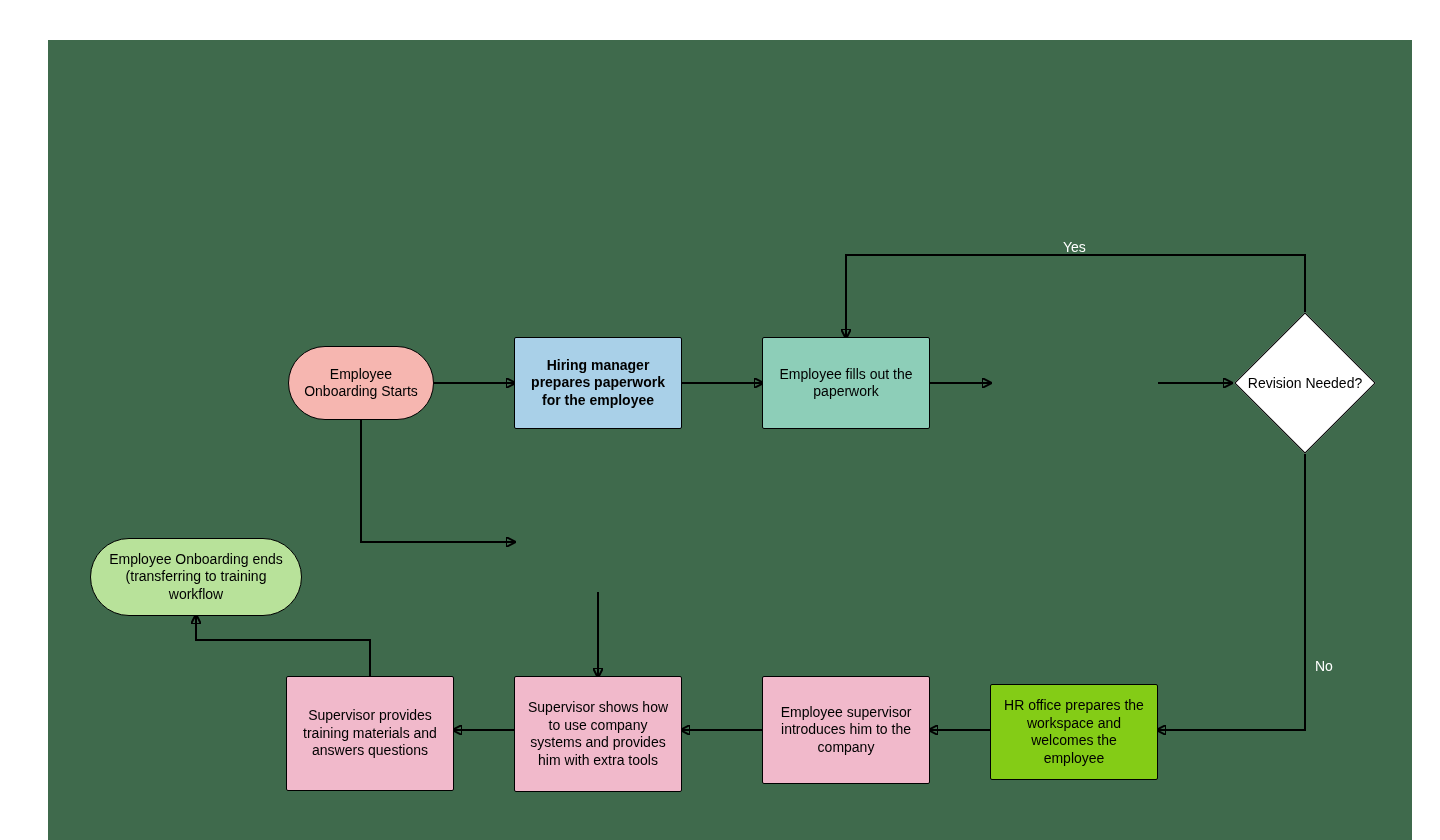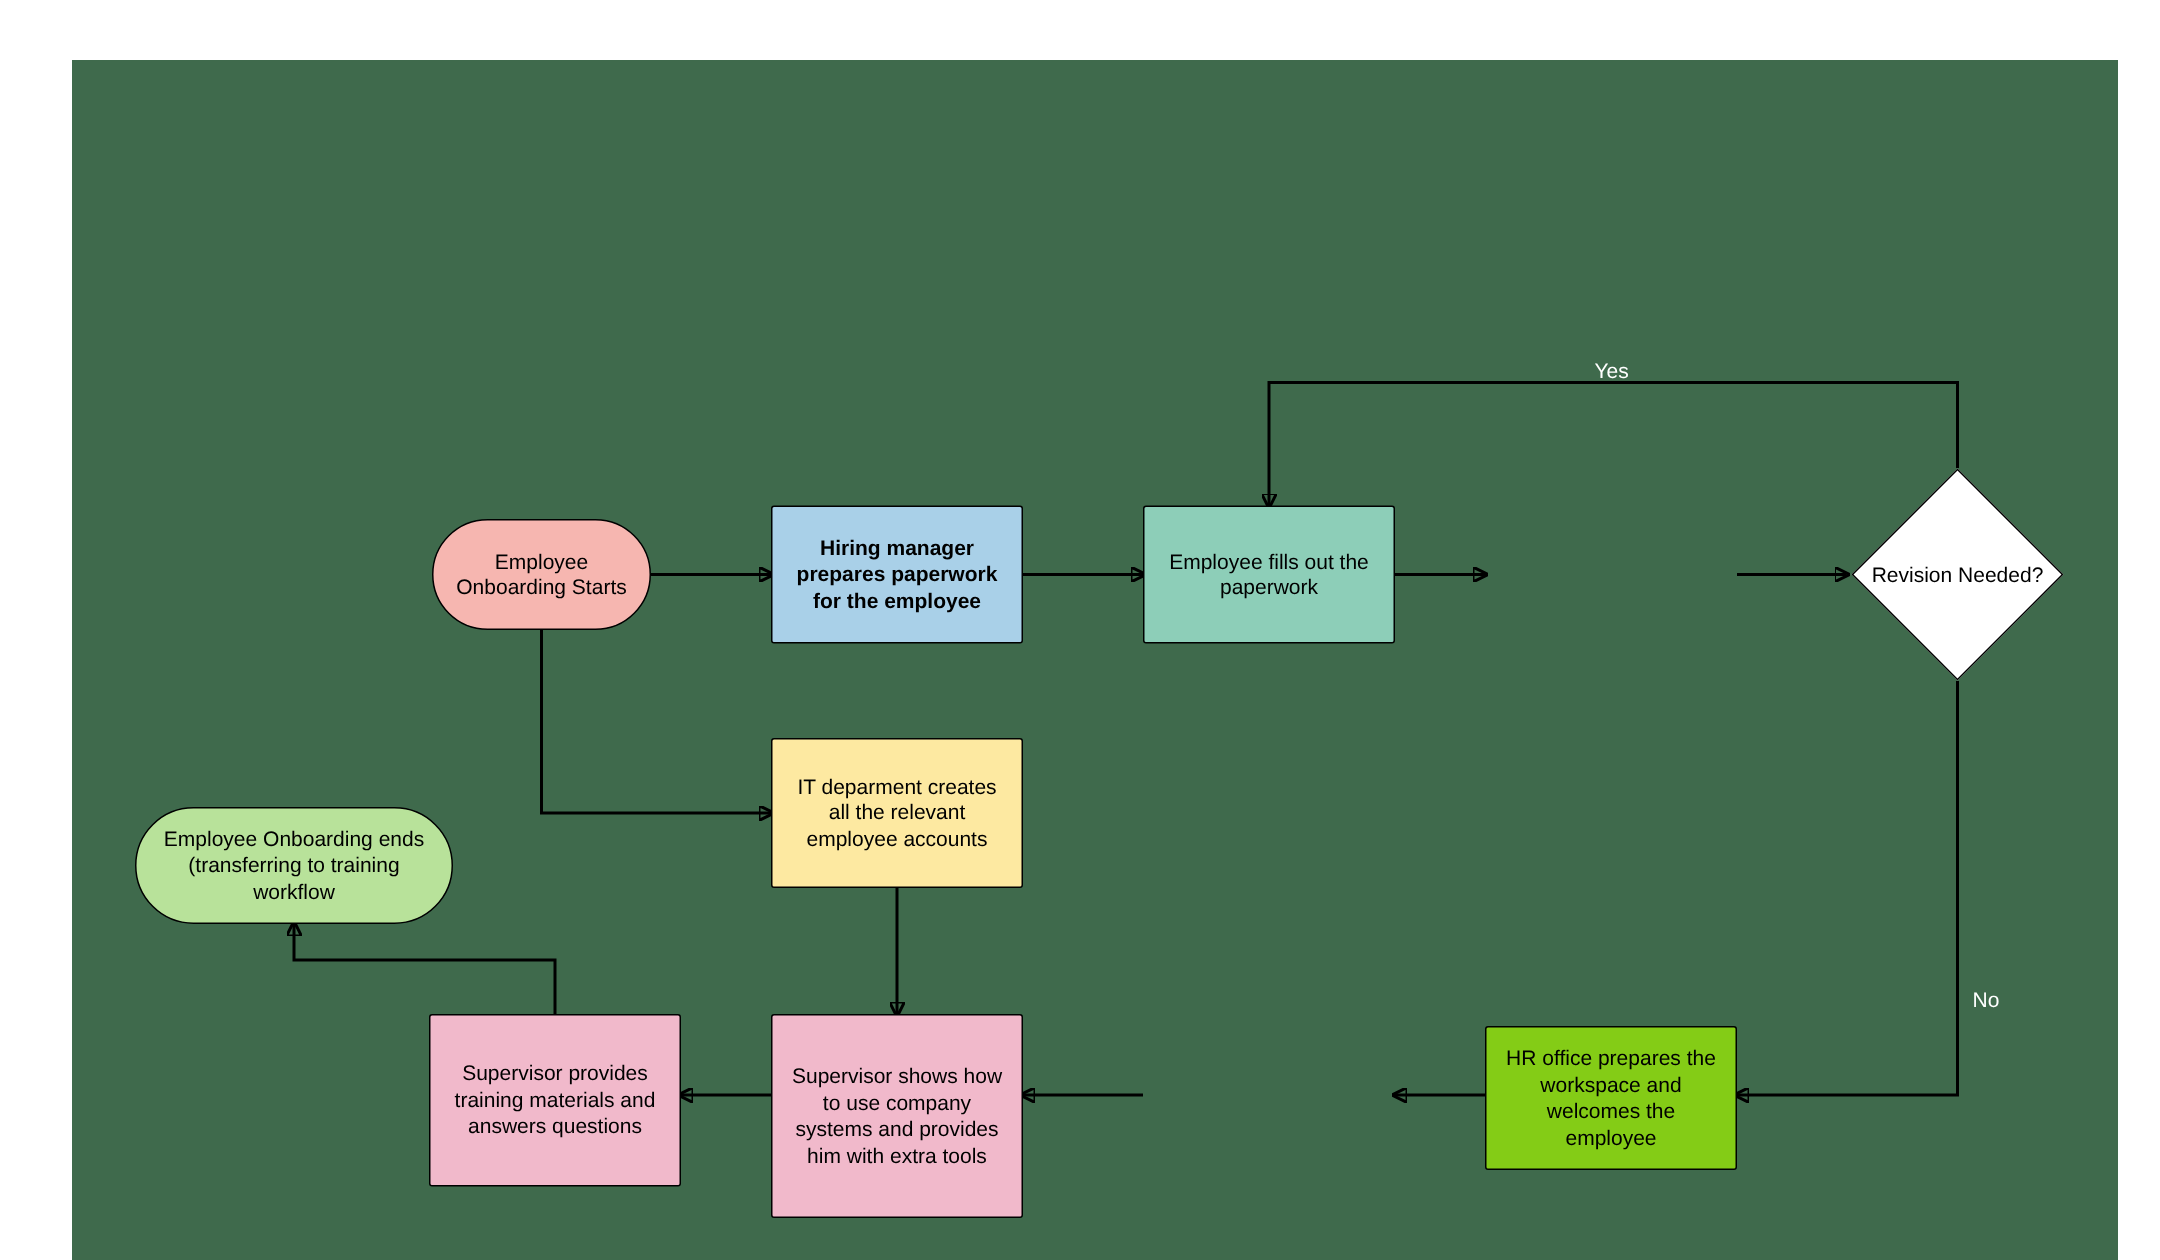--- a/index.html
+++ b/index.html
@@ -115,34 +115,34 @@
   <div class="node" style="left:714px; top:297px; width:168px; height:92px; background:#8dceb8;">
     <span>Employee fills out the paperwork</span>
   </div>
 
 
   <div class="diamond" style="left:1207px; top:293px; width:100px; height:100px; background:#ffffff;"></div>
   <div class="diamond-label" style="left:1187px; top:313px; width:140px; height:60px;">
     <span>Revision Needed?</span>
   </div>
 
-  <div class="node" style="left:466px; top:452px; width:168px; height:100px; background:#fde9a1;">
-    <span>IT deparment creates all the relevant employee accounts</span>
-  </div>
 
   <div class="node terminator" style="left:42px; top:498px; width:212px; height:78px; background:#b8e29a;">
     <span>Employee Onboarding ends (transferring to training workflow</span>
   </div>
 
   <div class="node" style="left:942px; top:644px; width:168px; height:96px; background:#84cc16;">
     <span>HR office prepares the workspace and welcomes the employee</span>
   </div>
 
+  <div class="node" style="left:714px; top:636px; width:168px; height:108px; background:#f1b9cb;">
+    <span>Employee supervisor introduces him to the company</span>
+  </div>
 
-  <div class="node" style="left:466px; top:636px; width:168px; height:136px; background:#f1b9cb;">
+  <div class="node" style="left:466px; top:636px; width:168px; height:116px; background:#f1b9cb;">
     <span>Supervisor shows how to use company systems and provides him with extra tools</span>
   </div>
 
   <div class="node" style="left:238px; top:636px; width:168px; height:115px; background:#f1b9cb;">
     <span>Supervisor provides training materials and answers questions</span>
   </div>
 
   <div class="edge-label" style="left:1013px; top:199px;">Yes</div>
   <div class="edge-label" style="left:1265px; top:618px;">No</div>
 

